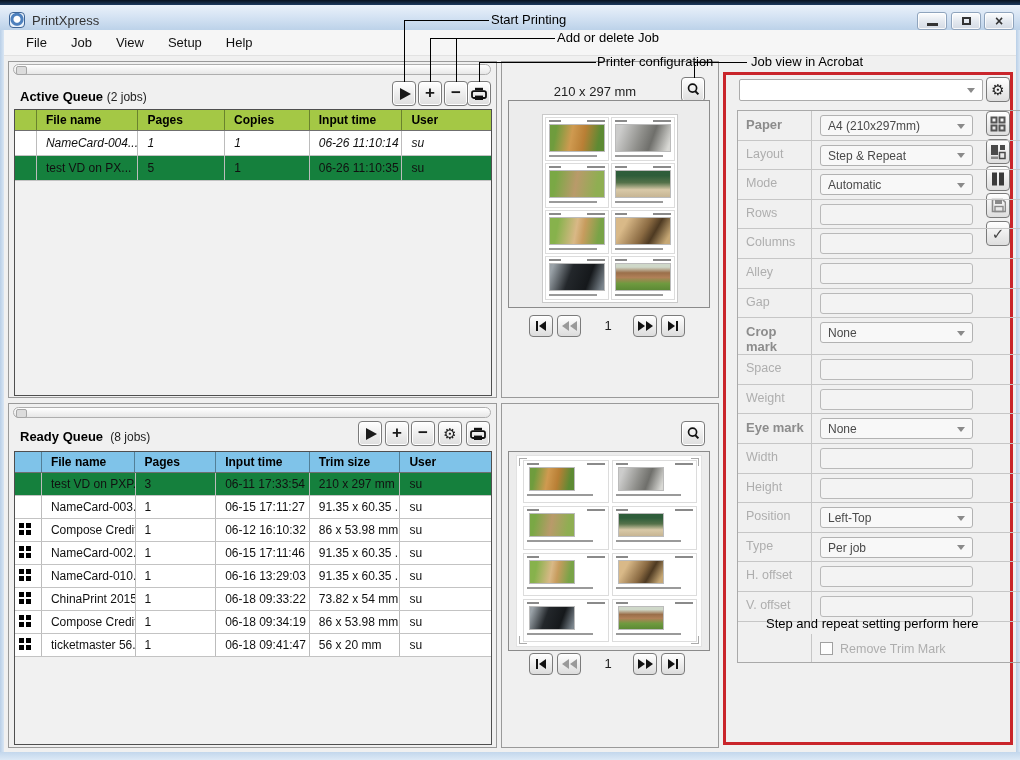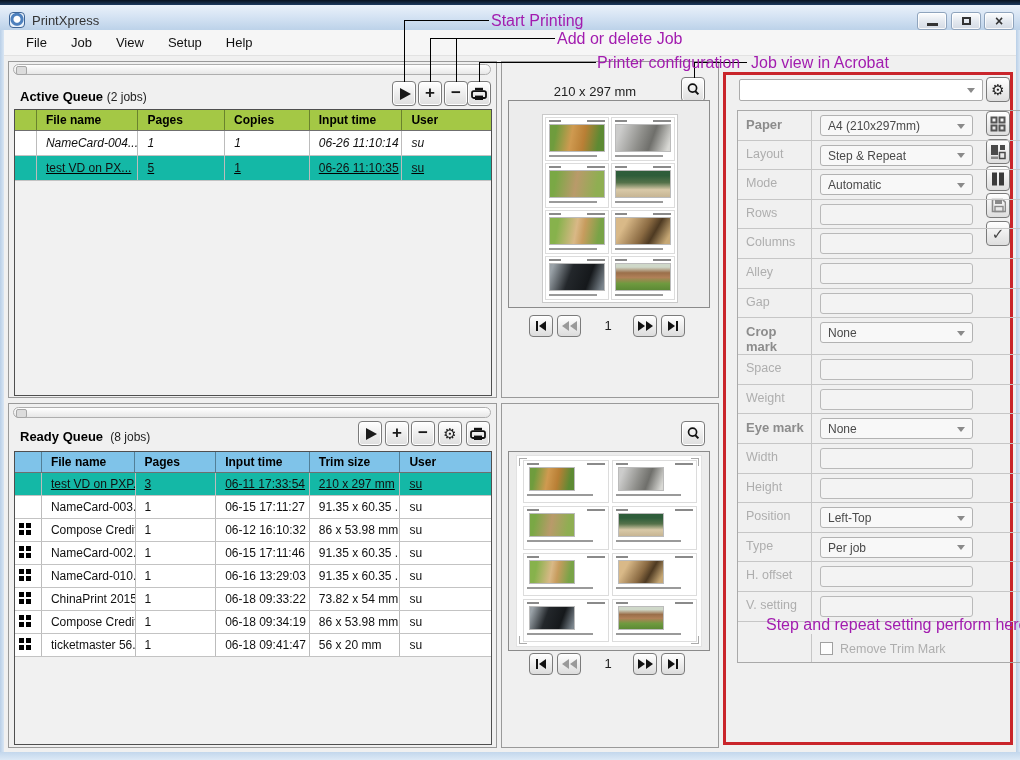--- a/index.html
+++ b/index.html
@@ -43,21 +43,21 @@
   .ic-gear{font-size:15px;color:#222;line-height:1;}
   .ic-check{font-size:15px;font-weight:bold;color:#444;line-height:1;}
 
   
   .qtable{position:absolute;border:1px solid #4f4f4f;background:#f1f1f1;box-sizing:border-box;overflow:hidden;}
   .thead{display:flex;height:20px;border-bottom:1px solid #6f6f6f;}
   .hcell{font-size:12px;font-weight:bold;color:#000;box-sizing:border-box;border-right:1px solid rgba(0,0,0,.35);
     display:flex;align-items:center;padding-left:9px;}
   .hcell:last-child{border-right:none;}
   .trow{display:flex;background:#fff;border-bottom:1px solid #c3c3c3;}
-  .trow.sel{background:#14b8a6;text-decoration:underline;}
+  .trow.sel{background:#15803d;}
   .tcell{font-size:12px;color:#111;box-sizing:border-box;border-right:1px solid #bcbcbc;display:flex;align-items:center;
     padding-left:9px;overflow:hidden;white-space:nowrap;}
   .tcell:last-child{border-right:none;}
   .gridicon{display:inline-block;}
 
   
   .sizelabel{position:absolute;font-size:13px;color:#222;text-align:center;}
   .pvbox{position:absolute;border:1px solid #8b8b8b;background:#ececec;box-sizing:border-box;}
   .page{position:absolute;background:#fff;border:1px solid #c9c9c9;box-sizing:border-box;}
   .cardgrid{position:absolute;display:grid;grid-template-columns:1fr 1fr;}
@@ -95,21 +95,21 @@
   .fctl{flex:1;position:relative;}
   .fselect,.finput{position:absolute;left:8px;top:4px;width:153px;height:21px;border-radius:3px;box-sizing:border-box;}
   .fselect{background:#f8f8f8;border:1px solid #b2b2b2;font-size:12px;color:#4a4a4a;padding:3px 0 0 7px;}
   .finput{background:#f3f3f3;border:1px solid #b9b9b9;}
   .fcheck{position:absolute;left:8px;top:8px;width:13px;height:13px;border:1px solid #a0a0a0;background:#fdfdfd;box-sizing:border-box;}
   .fchecklabel{position:absolute;left:28px;top:8px;font-size:12.5px;color:#aeaeae;}
   .stripbtn{position:absolute;left:986px;width:24px;height:25px;border:1px solid #7b7b7b;border-radius:4px;
     background:linear-gradient(#ffffff,#ececec 55%,#dedede);box-sizing:border-box;display:flex;align-items:center;justify-content:center;}
 
   
-  .ann{position:absolute;color:#a21caf;font-size:16px;white-space:nowrap;z-index:40;}
+  .ann{position:absolute;color:#000000;font-size:13px;white-space:nowrap;z-index:40;}
   .line{position:absolute;background:#000;z-index:35;}
 </style>
 </head>
 <body>
 
 <div class="window">
   <div class="topstrip"></div>
   <div class="titlebar">
     <span class="appicon"></span>
     <span class="apptitle">PrintXpress</span>
@@ -648,21 +648,21 @@
           <div class="fselect"><span>Per job</span><span class="arr"></span></div>
         </div>
       </div>
       <div class="frow">
         <span class="flabel">H. offset</span>
         <div class="fctl">
           <div class="finput"></div>
         </div>
       </div>
       <div class="frow">
-        <span class="flabel">V. setting</span>
+        <span class="flabel">V. offset</span>
         <div class="fctl">
           <div class="finput"></div>
         </div>
       </div>
       <div class="frow">
         <span class="flabel"></span>
         <div class="fctl">
           <span class="fcheck"></span>
           <span class="fchecklabel">Remove Trim Mark</span>
         </div>

